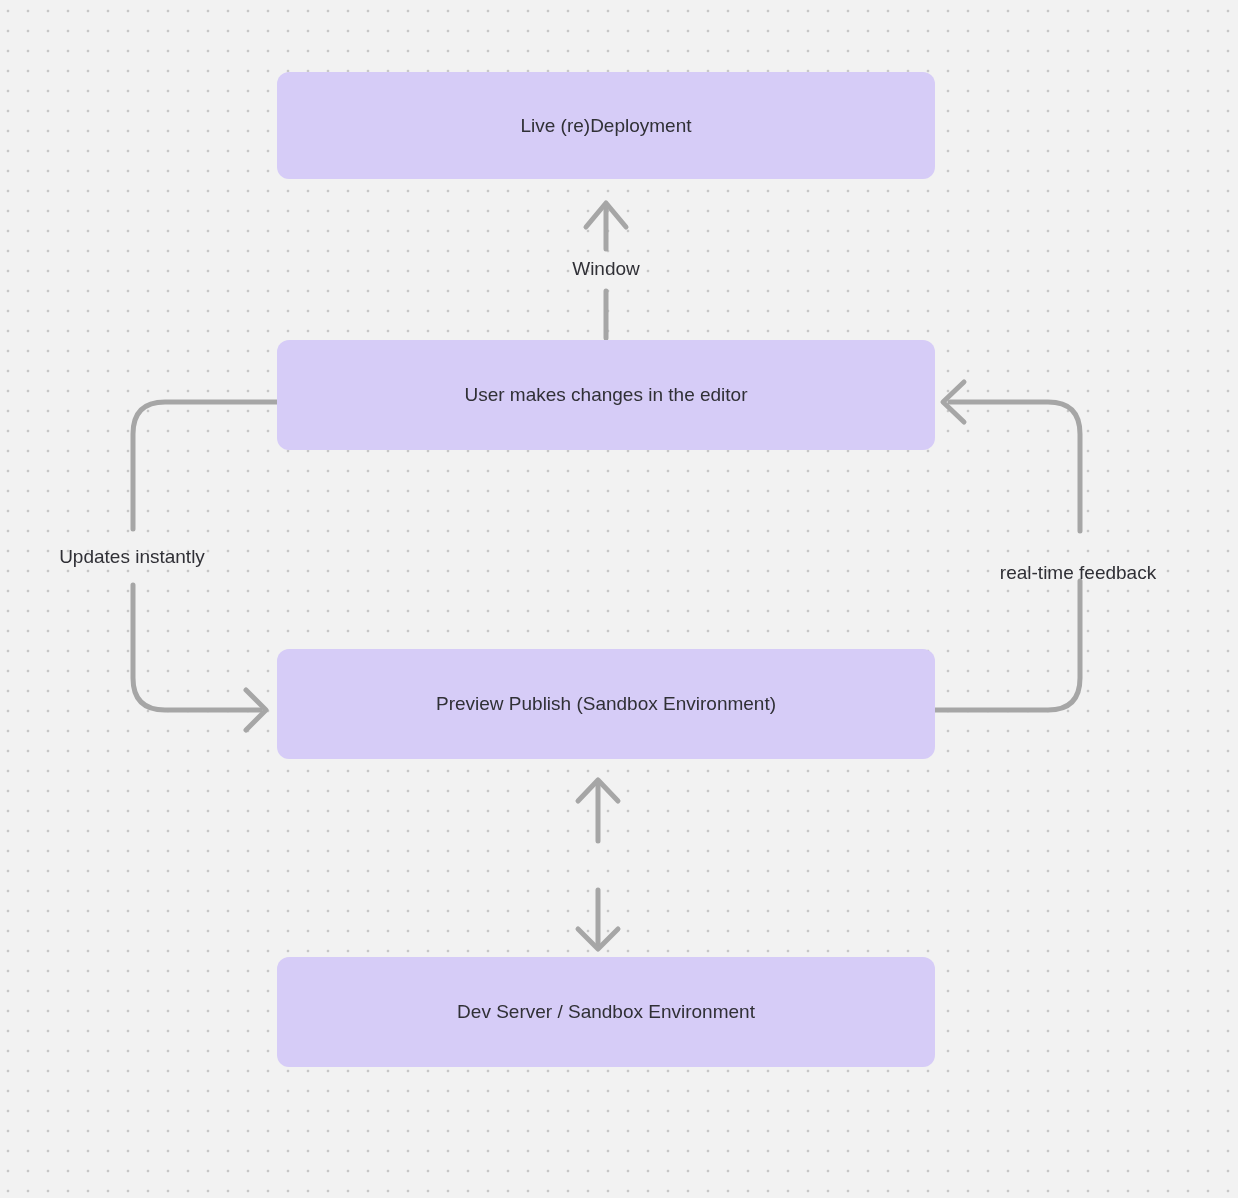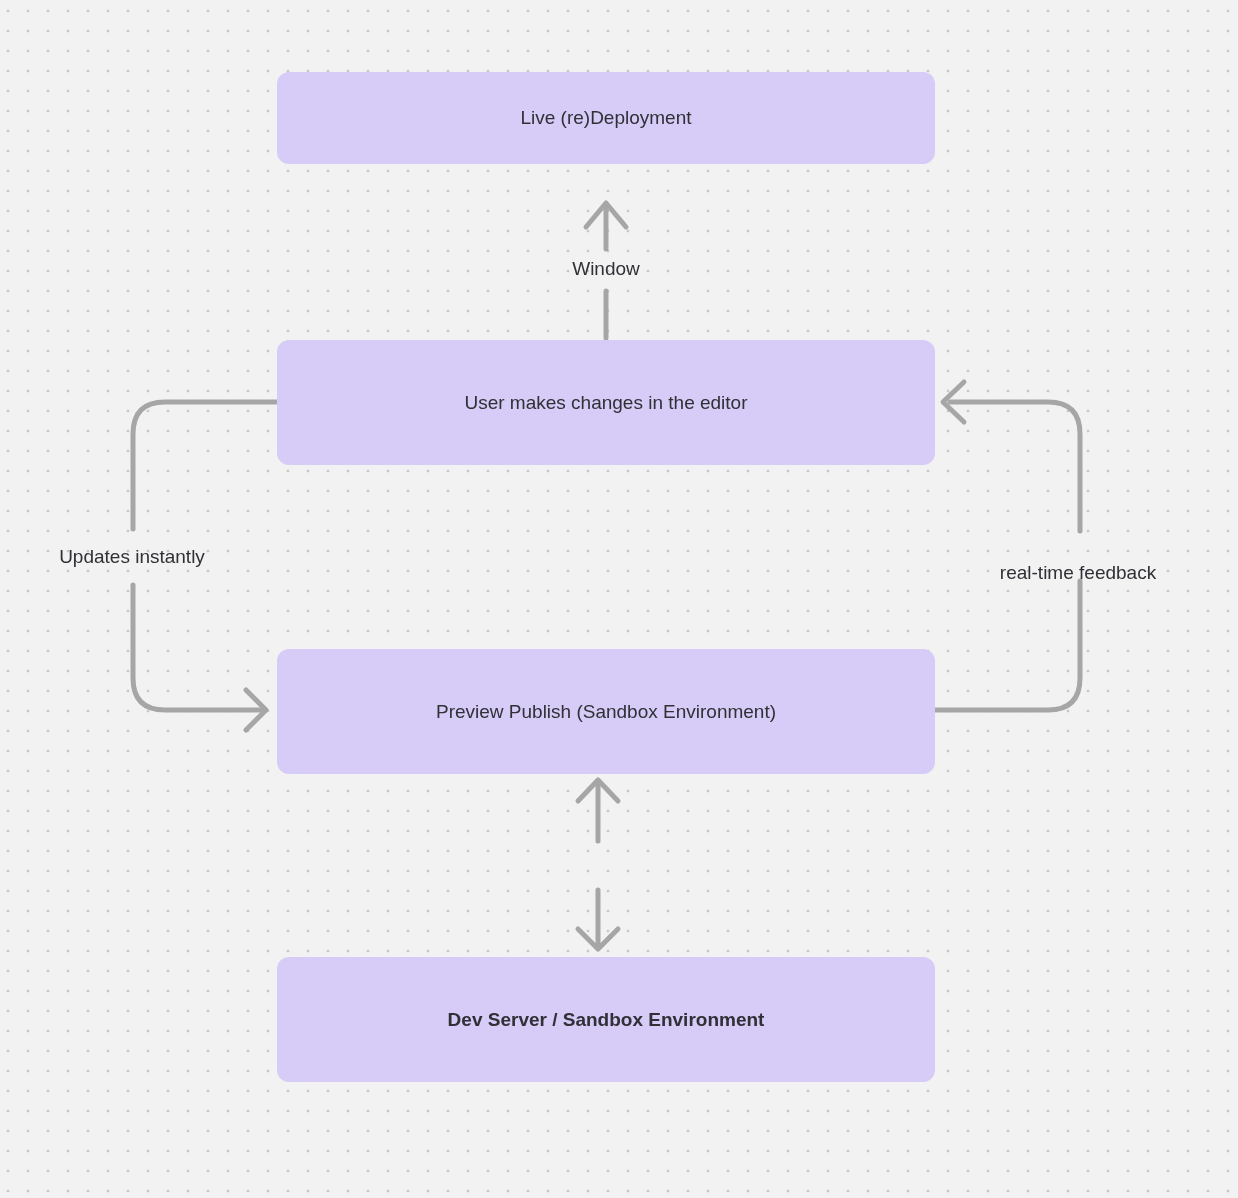--- a/index.html
+++ b/index.html
@@ -14,34 +14,34 @@
     overflow: hidden;
     background-color: var(--bg, #f2f2f2);
     background-image: radial-gradient(circle, var(--dot, #c7c7c7) 1.5px, transparent 1.6px);
     background-size: 20px 20px;
     background-position: -2px 1px;
   }
   .node {
     position: absolute;
     left: 277px;
     width: 658px;
-    height: 125px;
+    height: 110px;
     background: var(--node-fill, #d6ccf7);
     border-radius: 12px;
     display: flex;
     align-items: center;
     justify-content: center;
     text-align: center;
     font-size: 19px;
     color: var(--text, #303036);
   }
-  .node-1 { top: 72px;  height: 92px; }
+  .node-1 { top: 72px;  height: 107px; }
   .node-2 { top: 340px; }
   .node-3 { top: 649px; }
-  .node-4 { top: 957px; font-weight: bold; }
+  .node-4 { top: 957px; }
   .edge-label {
     position: absolute;
     transform: translate(-50%, -50%);
     font-size: 19px;
     color: var(--text, #303036);
     white-space: nowrap;
   }
   .label-publish  { left: 606px;  top: 269px; }
   .label-updates  { left: 132px;  top: 557px; }
   .label-feedback { left: 1078px; top: 573px; }

